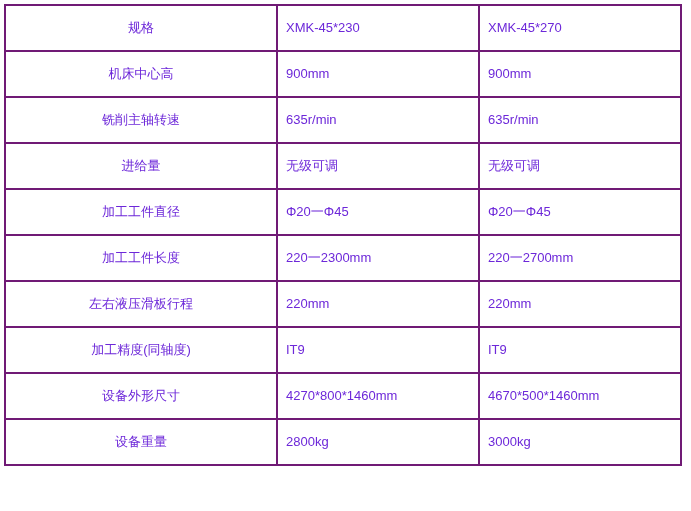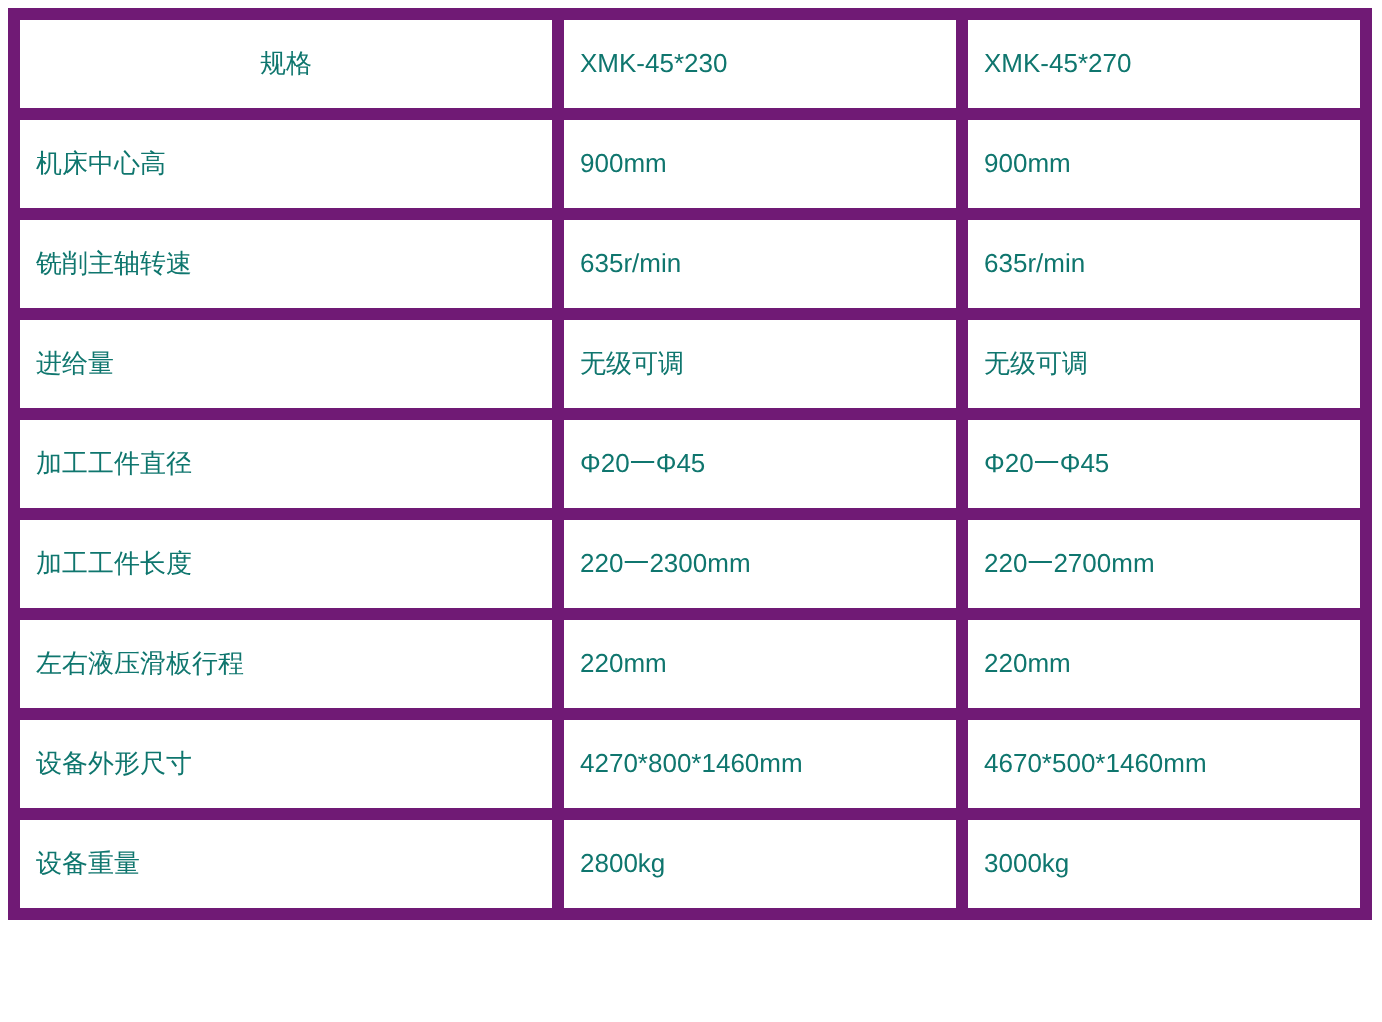--- a/index.html
+++ b/index.html
@@ -13,34 +13,34 @@
     font-family: "Liberation Sans", sans-serif;
     color: #000000;
   }
   .spec-table {
     border-collapse: collapse;
     width: 677px;
     margin: 4px 0 0 4px;
     table-layout: fixed;
   }
   .spec-table td {
-    border: 6px solid #701a75;
+    border: 2px solid #701a75;
     font-size: 13px;
     line-height: 1.2;
-    color: #0f766e;
+    color: #6d28d9;
     height: 44px;
     padding: 0 8px;
     vertical-align: middle;
     font-family: "Liberation Sans", sans-serif;
   }
   .col-label { width: 272px; }
   .col-val { width: 202px; }
 
   .label-cell {
-    text-align: left;
+    text-align: center;
   }
   .label-cell.header {
     text-align: center;
   }
   .value-cell {
     text-align: left;
   }
   .small-unit {
     font-size: 12px;
   }
@@ -84,20 +84,25 @@
       <td class="label-cell">加工工件长度</td>
       <td class="value-cell">220一2300mm</td>
       <td class="value-cell">220一2700mm</td>
     </tr>
     <tr>
       <td class="label-cell">左右液压滑板行程</td>
       <td class="value-cell">220mm</td>
       <td class="value-cell">220mm</td>
     </tr>
     <tr>
+      <td class="label-cell">加工精度(同轴度)</td>
+      <td class="value-cell">IT9</td>
+      <td class="value-cell">IT9</td>
+    </tr>
+    <tr>
       <td class="label-cell">设备外形尺寸</td>
       <td class="value-cell small-unit">4270*800*1460mm</td>
       <td class="value-cell small-unit">4670*500*1460mm</td>
     </tr>
     <tr>
       <td class="label-cell">设备重量</td>
       <td class="value-cell">2800kg</td>
       <td class="value-cell">3000kg</td>
     </tr>
   </tbody>

